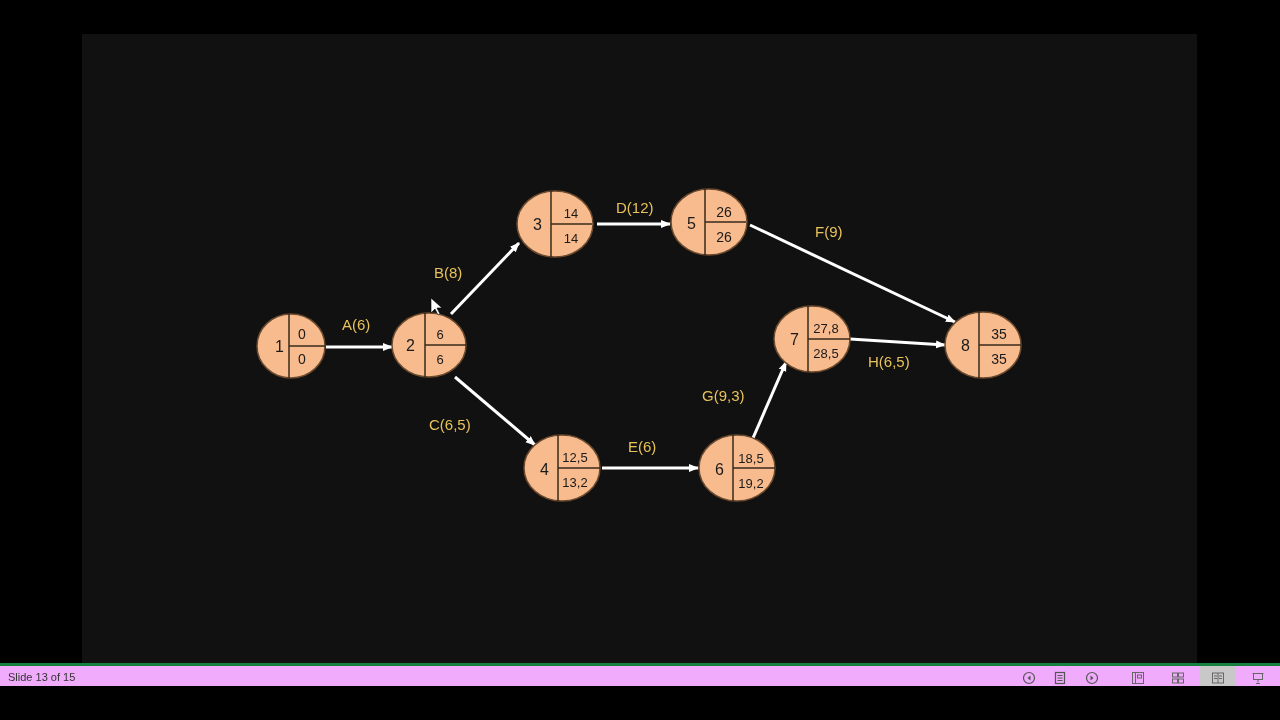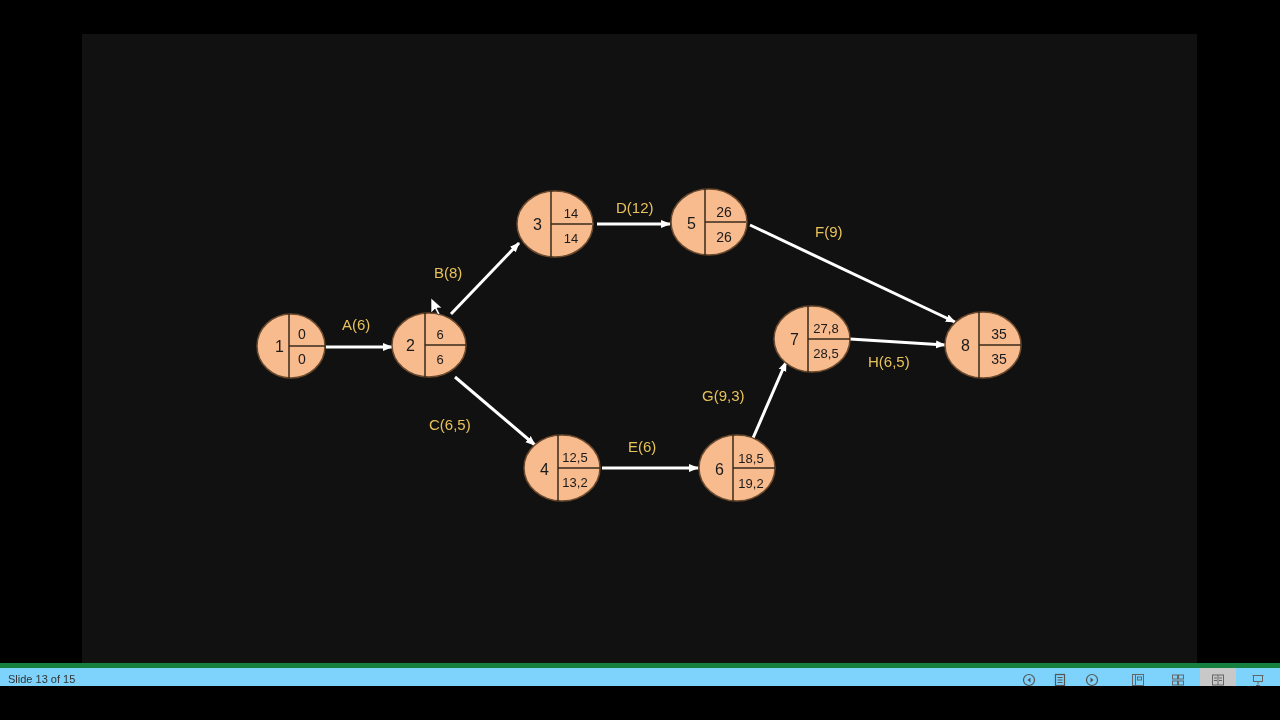--- a/index.html
+++ b/index.html
@@ -1,18 +1,18 @@
 <!DOCTYPE html>
 <html><head>
 <meta charset="utf-8">
 <style>
   html,body{margin:0;padding:0;background:#000;width:1280px;height:720px;overflow:hidden;font-family:"Liberation Sans",sans-serif;}
   .slide{position:absolute;left:82px;top:34px;width:1115px;height:629px;background:#111111;}
   svg.net{position:absolute;left:0;top:0;width:1280px;height:720px;}
-  .statusbar{position:absolute;left:0;top:663px;width:1280px;height:23px;background:#7dd3fc;border-top:5px solid #15803d;}
+  .statusbar{position:absolute;left:0;top:663px;width:1280px;height:23px;background:#f0abfc;border-top:3px solid #15803d;}
   .status-text{position:absolute;left:8px;top:5px;font-size:11px;color:#333;}
   .sb-btn{position:absolute;top:0;height:23px;width:36px;display:flex;align-items:center;justify-content:center;}
   .sb-btn.active{background:#c8c8c8;}
   .bottom{position:absolute;left:0;top:686px;width:1280px;height:34px;background:#000;}
 </style>
 </head>
 <body>
 
 <div class="slide"></div>
 

